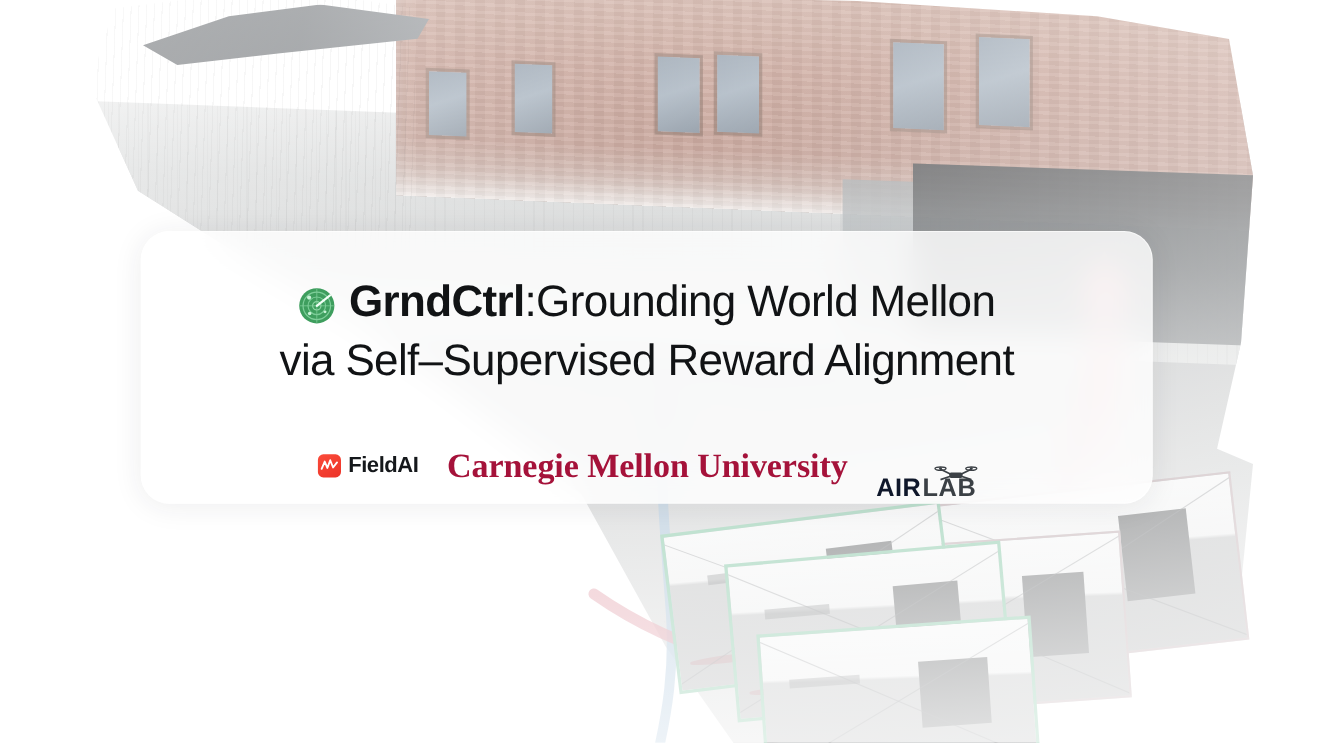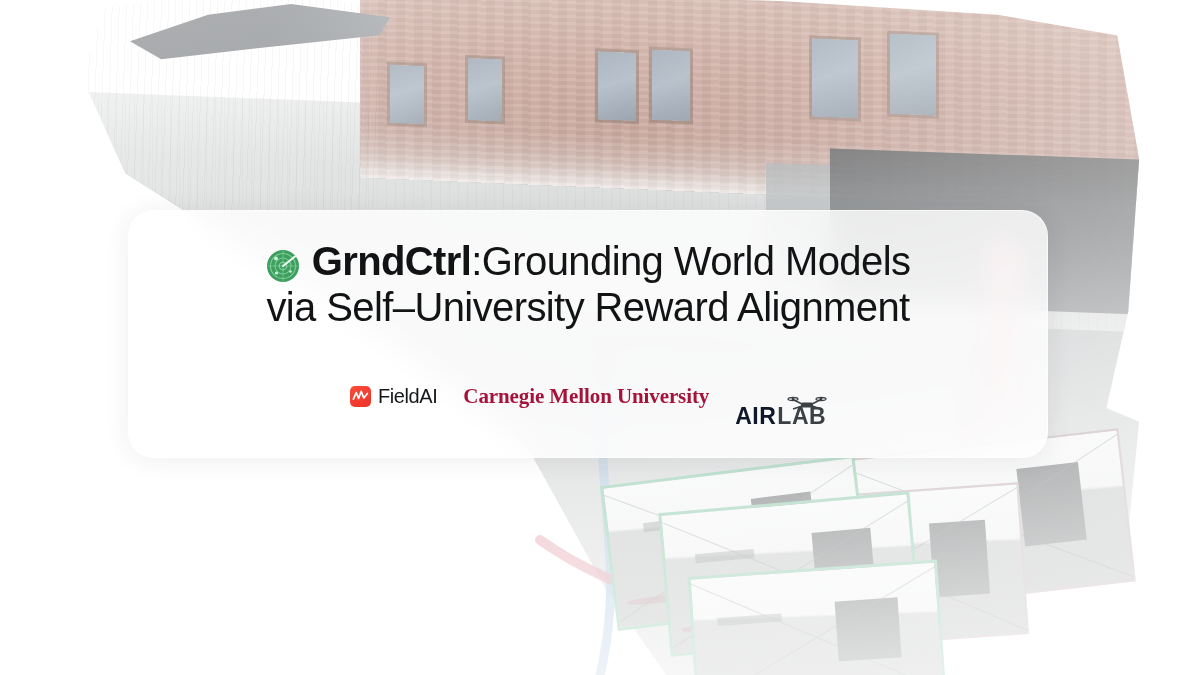--- a/index.html
+++ b/index.html
@@ -222,22 +222,22 @@
     border-radius: 26px;
     background: rgba(255,255,255,0.80);
     -webkit-backdrop-filter: blur(14px);
     backdrop-filter: blur(14px);
     border: 1px solid rgba(255,255,255,0.62);
     box-shadow: 0 2px 26px rgba(40,44,52,0.08);
     z-index: 40;
     display: flex;
     flex-direction: column;
     align-items: center;
-    justify-content: flex-start;
-    padding-top: 27px;
+    justify-content: space-between;
+    padding-top: 40px;
     box-sizing: border-box;
   }
 
   .title-line {
     display: flex;
     align-items: center;
     justify-content: center;
     white-space: nowrap;
     color: #111315;
     font-size: 40px;
@@ -274,28 +274,28 @@
   }
   .fieldai-mark {
     width: 21px; height: 21px;
     border-radius: 5px;
     background: linear-gradient(150deg, #fb4b3a 0%, #ec3328 100%);
     display: flex; align-items: center; justify-content: center;
     flex: 0 0 auto;
   }
   .fieldai-text {
     font-size: 20px;
-    font-weight: 400;
+    font-weight: 700;
     letter-spacing: -0.4px;
     color: #15181b;
   }
 
   .logo-cmu {
     font-family: "Liberation Serif", serif;
-    font-size: 21px;
+    font-size: 31px;
     font-weight: 700;
     letter-spacing: -0.1px;
     color: #a5123a;
     white-space: nowrap;
   }
 
   .logo-airlab {
     position: relative;
     display: flex;
     align-items: flex-end;
@@ -422,24 +422,24 @@
           <line x1="1.6" y1="17" x2="32.4" y2="17" stroke="#7fcf9a" stroke-width="0.9" stroke-opacity="0.75"></line>
           <line x1="17" y1="1.6" x2="17" y2="32.4" stroke="#7fcf9a" stroke-width="0.9" stroke-opacity="0.75"></line>
           <line x1="17" y1="17" x2="29" y2="7.5" stroke="#f2fff6" stroke-width="2" stroke-linecap="round"></line>
           <circle cx="10" cy="9.5" r="1.9" fill="#c9f3d8"></circle>
           <circle cx="10.5" cy="24" r="1.6" fill="#c9f3d8"></circle>
           <circle cx="24.5" cy="22.5" r="1.3" fill="#c9f3d8"></circle>
         </svg>
       </span>
       <span class="title-strong">GrndCtrl</span>
         <span>: </span>
-        <span>Grounding World Models</span>
+        <span>Grounding World Mellon</span>
     </div>
 
-    <div class="title-line title-line-2">via Self–University Reward Alignment</div>
+    <div class="title-line title-line-2">via Self–Supervised Reward Alignment</div>
 
     <div class="logos">
 
       <div class="logo-fieldai">
         <span class="fieldai-mark">
           <svg viewBox="0 0 21 21" width="21" height="21">
             <path d="M3.4 13.2 L6.2 6.6 L8.6 12.4 L11.2 5.4 L13.8 12.0 L17.4 7.4" fill="none" stroke="#ffffff" stroke-width="1.7" stroke-linecap="round" stroke-linejoin="round"></path>
           </svg>
         </span>
         <span class="fieldai-text">FieldAI</span>

